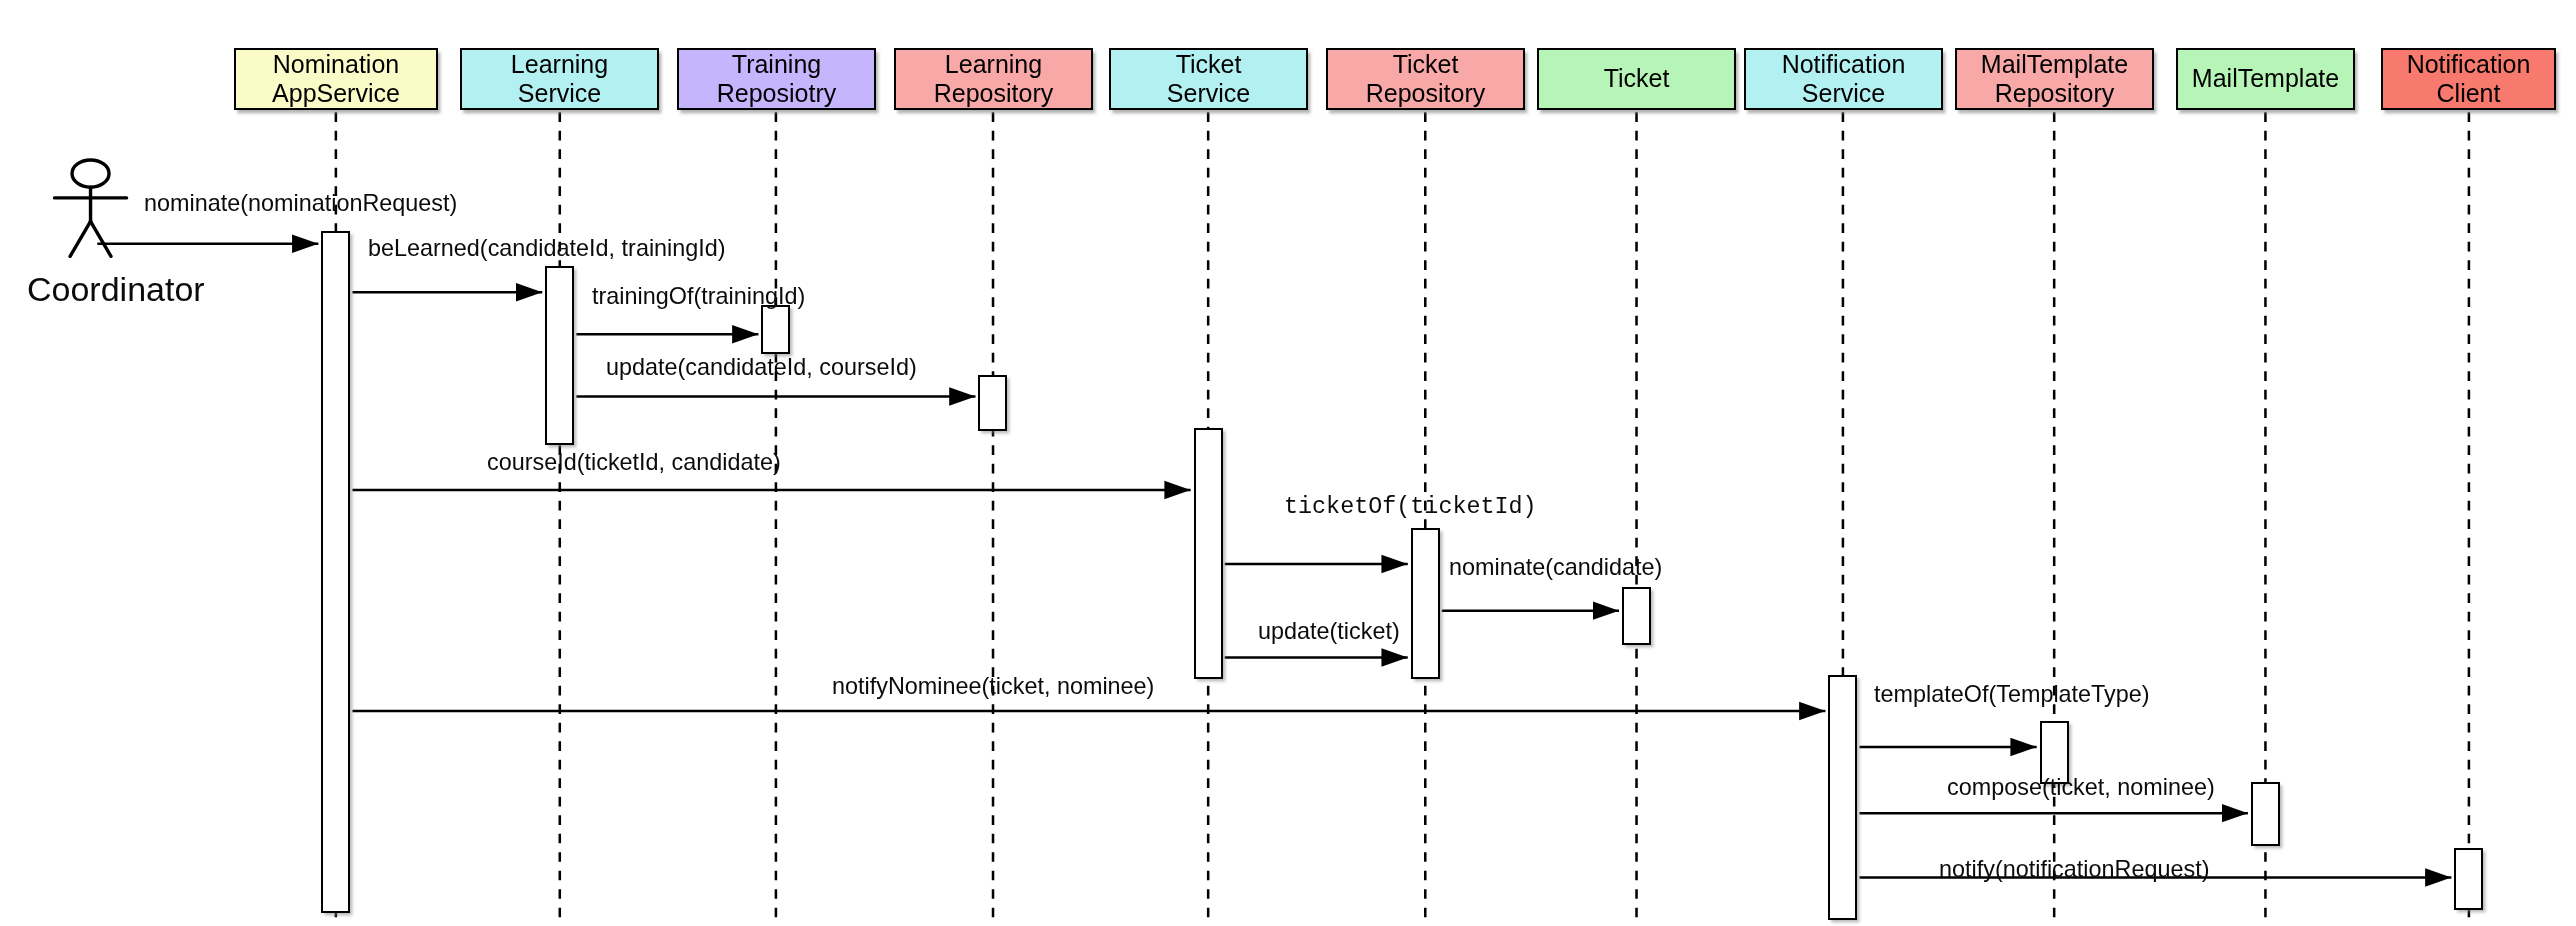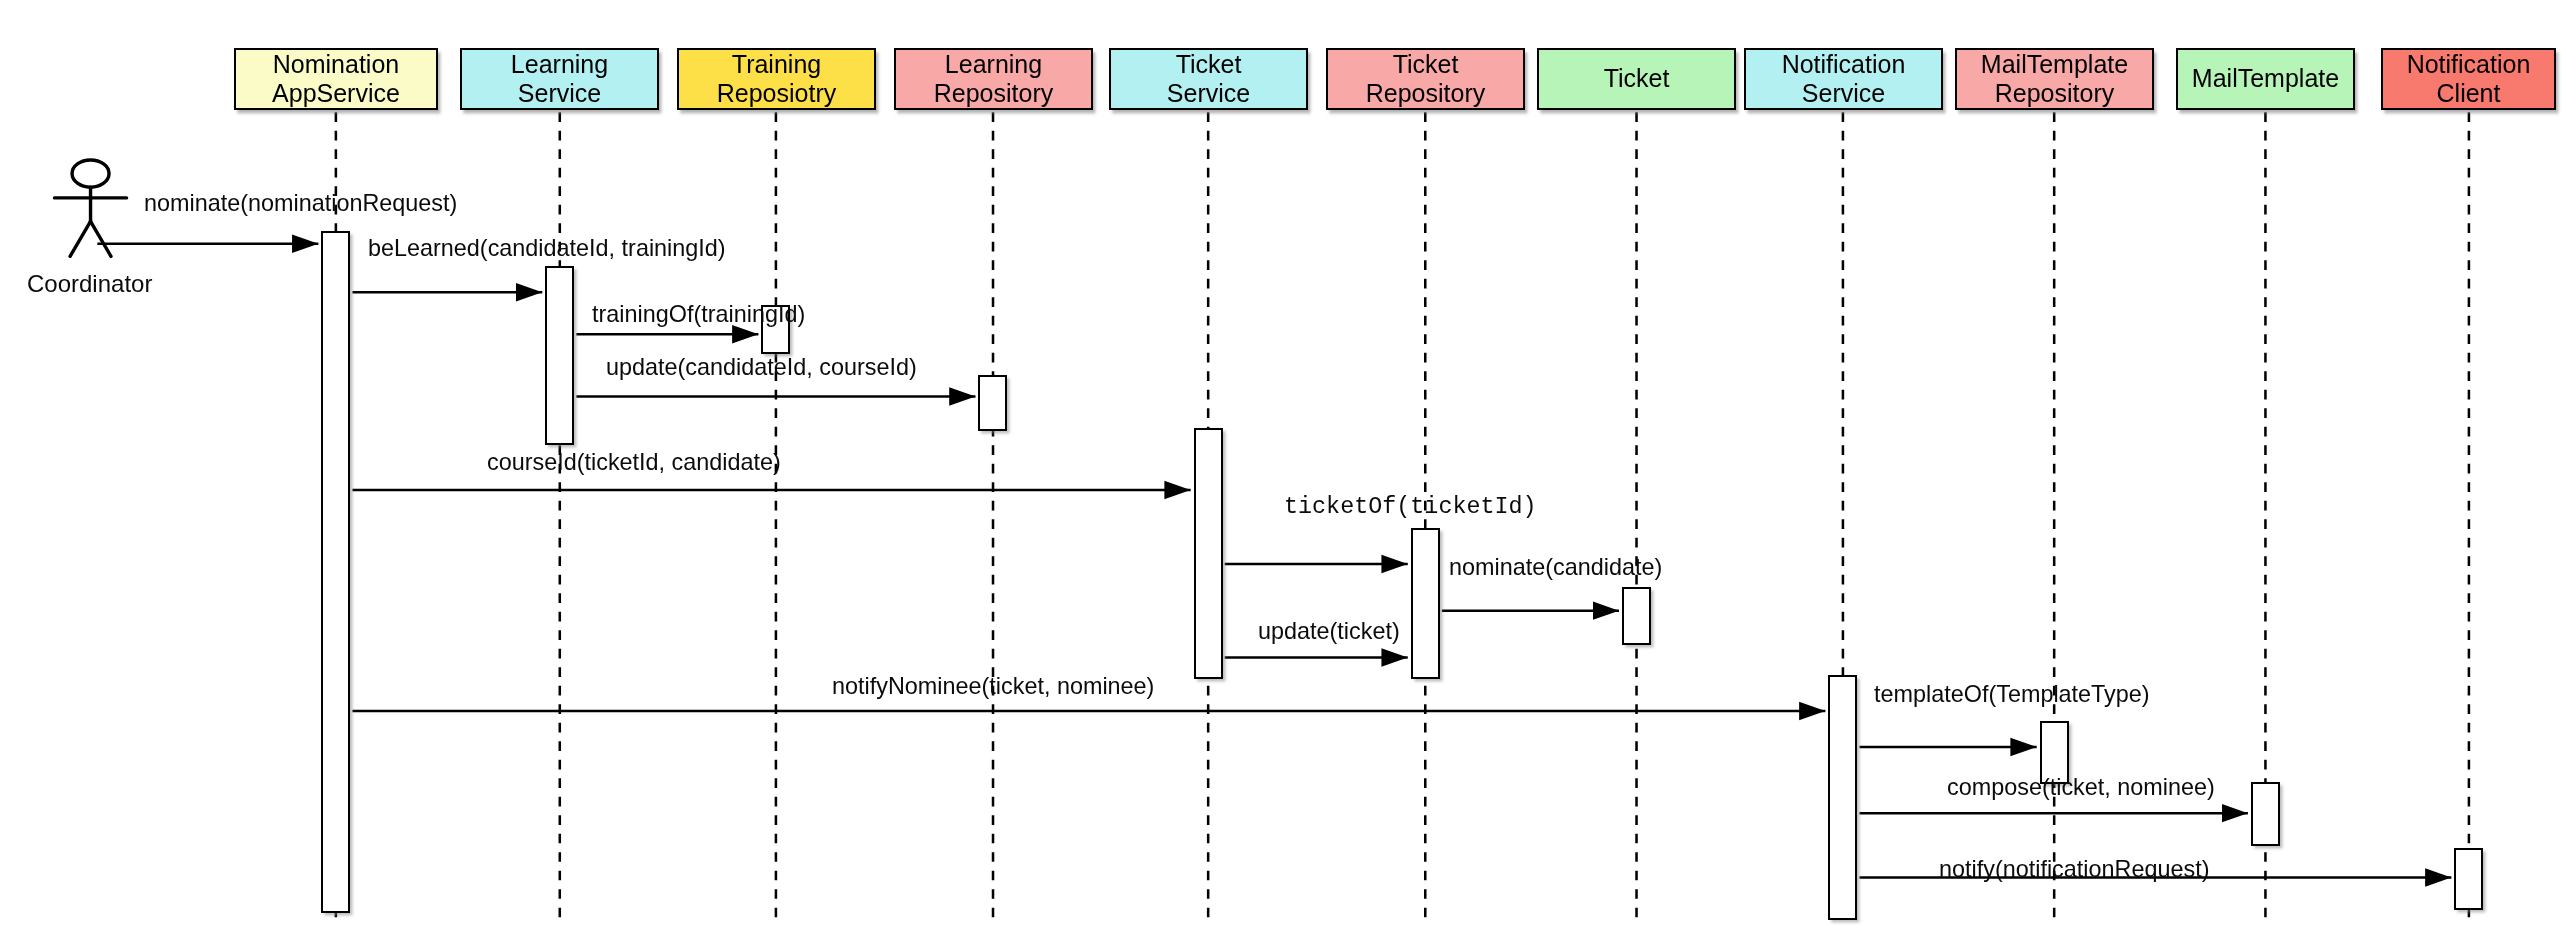--- a/index.html
+++ b/index.html
@@ -42,21 +42,21 @@
   .pline:empty { display: none; }
   .msg-label {
     position: absolute;
     font-size: 23.4px;
     color: #0b0b0b;
     white-space: nowrap;
     z-index: 3;
   }
   .actor-label {
     position: absolute;
-    font-size: 24px;
+    font-size: 34px;
     color: #0b0b0b;
     white-space: nowrap;
     z-index: 3;
   }
 </style>
 </head>
 <body>
 
 <div id="stage">
 
@@ -108,21 +108,21 @@
   <div class="pbox" style="left: 234px; width: 204px; background: rgb(251, 251, 200);">
     <div class="pline l1">Nomination</div>
     <div class="pline l2">AppService</div>
   </div>
 
   <div class="pbox" style="left: 460px; width: 199px; background: rgb(178, 240, 242);">
     <div class="pline l1">Learning</div>
     <div class="pline l2">Service</div>
   </div>
 
-  <div class="pbox" style="left: 677px; width: 199px; background: #fde047;">
+  <div class="pbox" style="left: 677px; width: 199px; background: #c4b5fd;">
     <div class="pline l1">Training</div>
     <div class="pline l2">Reposiotry</div>
   </div>
 
   <div class="pbox" style="left: 894px; width: 199px; background: rgb(249, 168, 168);">
     <div class="pline l1">Learning</div>
     <div class="pline l2">Repository</div>
   </div>
 
   <div class="pbox" style="left: 1109px; width: 199px; background: rgb(178, 240, 242);">
@@ -173,21 +173,21 @@
       <div class="abar" style="left: 2040px; top: 677px; height: 63px;"></div>
       <div class="abar" style="left: 2251px; top: 738px; height: 64px;"></div>
       <div class="abar" style="left: 2454px; top: 804px; height: 62px;"></div>
     </div>
 
   <div id="labels-layer">
   <div class="msg-label" style="left: 144px; top: 146px; text-align: center;">nominate(nominationRequest)</div>
 
   <div class="msg-label" style="left: 368px; top: 191px;">beLearned(candidateId, trainingId)</div>
 
-  <div class="msg-label" style="left: 592px; top: 257px;">trainingOf(trainingId)</div>
+  <div class="msg-label" style="left: 592px; top: 239px;">trainingOf(trainingId)</div>
 
   <div class="msg-label" style="left: 606px; top: 310px;">update(candidateId, courseId)</div>
 
   <div class="msg-label" style="left: 487px; top: 405px;">courseId(ticketId, candidate)</div>
 
   <div class="msg-label" style="left: 1284px; top: 450px; font-family: Liberation Mono, monospace;">ticketOf(ticketId)</div>
 
   <div class="msg-label" style="left: 1449px; top: 510px;">nominate(candidate)</div>
 
   <div class="msg-label" style="left: 1258px; top: 574px;">update(ticket)</div>

